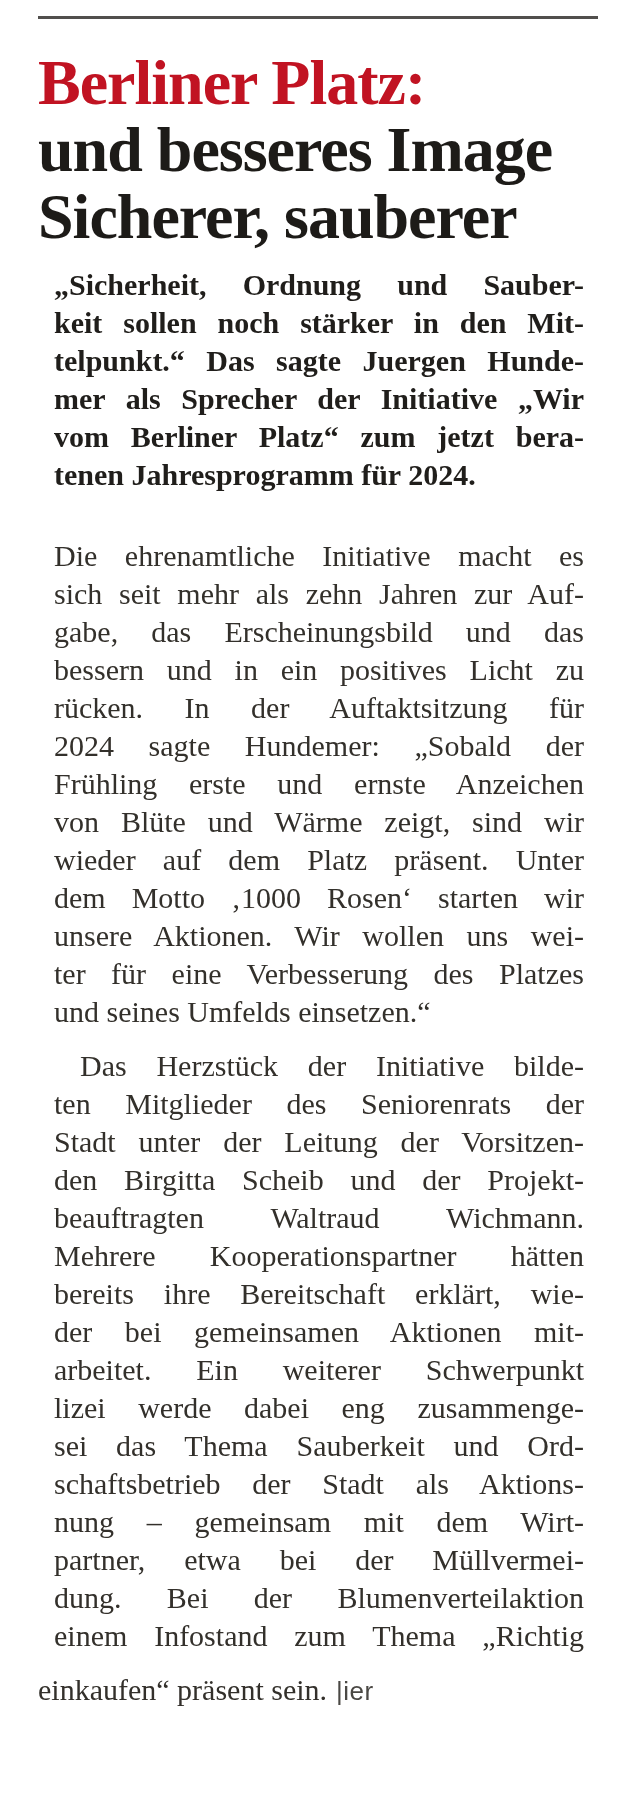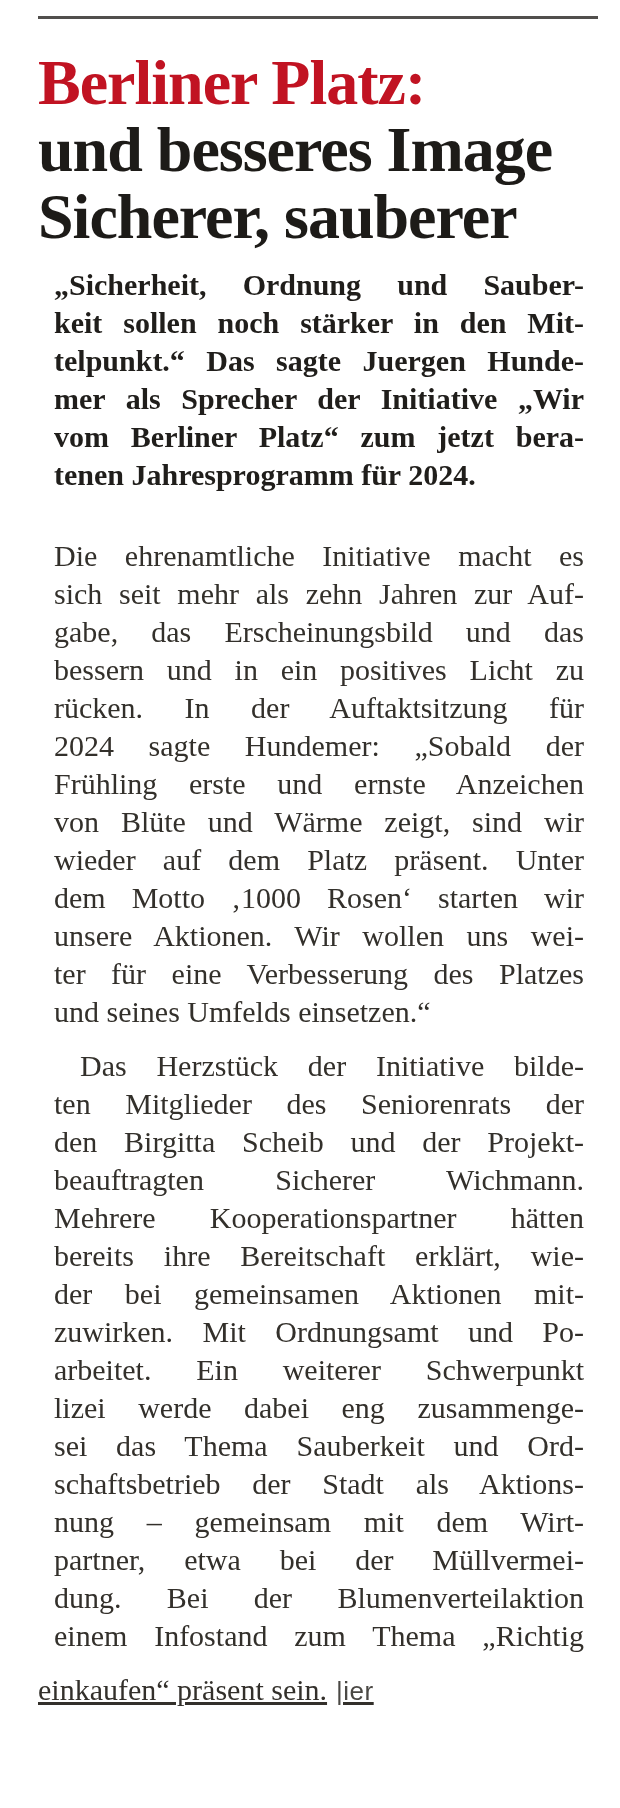--- a/index.html
+++ b/index.html
@@ -48,21 +48,21 @@
     text-align: justify;
     text-align-last: justify;
     white-space: normal;
     line-height: 38px;
   }
   .jlast, .para .jline.jlast {
     text-align: left;
     text-align-last: left;
   }
   .indent-first .jline:first-child { text-indent: 26px; }
-  .closing { text-align: center; text-align-last: left; text-decoration: underline; }
+  .closing { text-align: center; text-align-last: left; }
   .author {
     font-family: "Liberation Sans", "DejaVu Sans", sans-serif;
     font-size: 26px;
     font-weight: 400;
     color: #4a4844;
     margin-left: 9px;
     letter-spacing: 0.5px;
   }
 </style>
 </head>
@@ -102,26 +102,26 @@
           <div class="jline">wieder auf dem Platz präsent. Unter</div>
           <div class="jline">dem Motto ‚1000 Rosen‘ starten wir</div>
           <div class="jline">unsere Aktionen. Wir wollen uns wei-</div>
           <div class="jline">ter für eine Verbesserung des Platzes</div>
           <div class="jline jlast">und seines Umfelds einsetzen.“</div>
         </div>
 
       <div class="para indent-first">
           <div class="jline">Das Herzstück der Initiative bilde-</div>
           <div class="jline">ten Mitglieder des Seniorenrats der</div>
+          <div class="jline">Stadt unter der Leitung der Vorsitzen-</div>
           <div class="jline">den Birgitta Scheib und der Projekt-</div>
-          <div class="jline">beauftragten Sicherer Wichmann.</div>
+          <div class="jline">beauftragten Waltraud Wichmann.</div>
           <div class="jline">Mehrere Kooperationspartner hätten</div>
           <div class="jline">bereits ihre Bereitschaft erklärt, wie-</div>
           <div class="jline">der bei gemeinsamen Aktionen mit-</div>
-          <div class="jline">zuwirken. Mit Ordnungsamt und Po-</div>
           <div class="jline">arbeitet. Ein weiterer Schwerpunkt</div>
           <div class="jline">lizei werde dabei eng zusammenge-</div>
           <div class="jline">sei das Thema Sauberkeit und Ord-</div>
           <div class="jline">schaftsbetrieb der Stadt als Aktions-</div>
           <div class="jline">nung – gemeinsam mit dem Wirt-</div>
           <div class="jline">partner, etwa bei der Müllvermei-</div>
           <div class="jline">dung. Bei der Blumenverteilaktion</div>
           <div class="jline">einem Infostand zum Thema „Richtig</div>
         </div>
 

